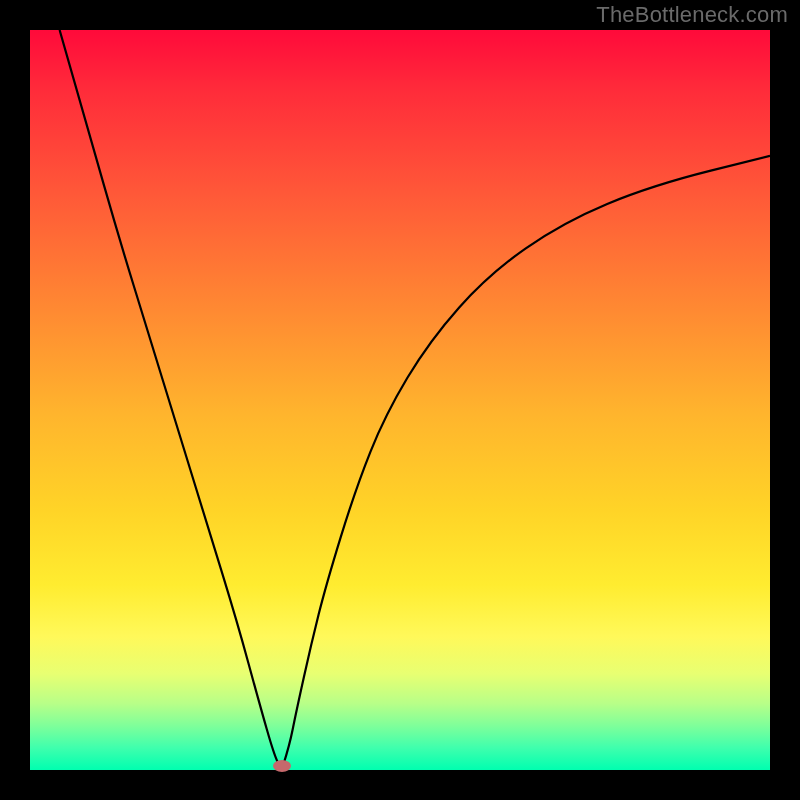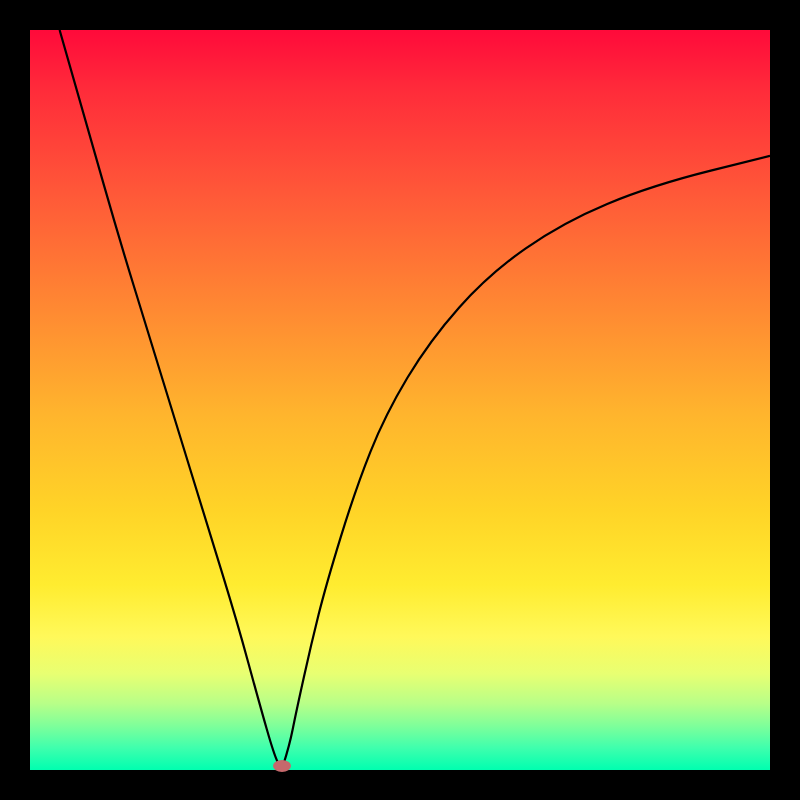--- a/index.html
+++ b/index.html
@@ -68,20 +68,21 @@
     border-radius: 50%;
     z-index: 3;
     transform: translate(-50%, -50%);
   }
 </style>
 </head>
 <body>
 
 <div class="frame">
 
+  <div class="watermark">TheBottleneck.com</div>
 
   <div class="plot-area"></div>
 
   <svg class="curve" viewBox="0 0 100 100" preserveAspectRatio="none">
     <path d="M4 0 Q 8 14 10.00 21.00 Q 12 28 14.00 34.50 Q 16 41 18.00 47.50 Q 20 54 22.00 60.50 Q 24 67 26.00 73.50 Q 28 80 29.50 85.50 Q 31 91 32.00 94.50 Q 33 98 33.50 99.00 L 34 100" id="path-left" stroke="#000000" stroke-width="0.35" fill="none" vector-effect="non-scaling-stroke" style="stroke-width: 2.2px;"></path>
     <path d="M34 100 Q 35 97 35.50 94.50 Q 36 92 37.00 87.50 Q 38 83 39.00 79.00 Q 40 75 42.00 68.50 Q 44 62 46.00 57.00 Q 48 52 51.00 47.00 Q 54 42 58.00 37.50 Q 62 33 67.00 29.50 Q 72 26 78.00 23.50 Q 84 21 92.00 19.00 L 100 17" id="path-right" stroke="#000000" stroke-width="0.35" fill="none" vector-effect="non-scaling-stroke" style="stroke-width: 2.2px;"></path>
   </svg>
 
   <div class="marker" id="opt-marker" style="left: 281.6px; top: 766.3px; background: rgb(198, 105, 108);"></div>
 

